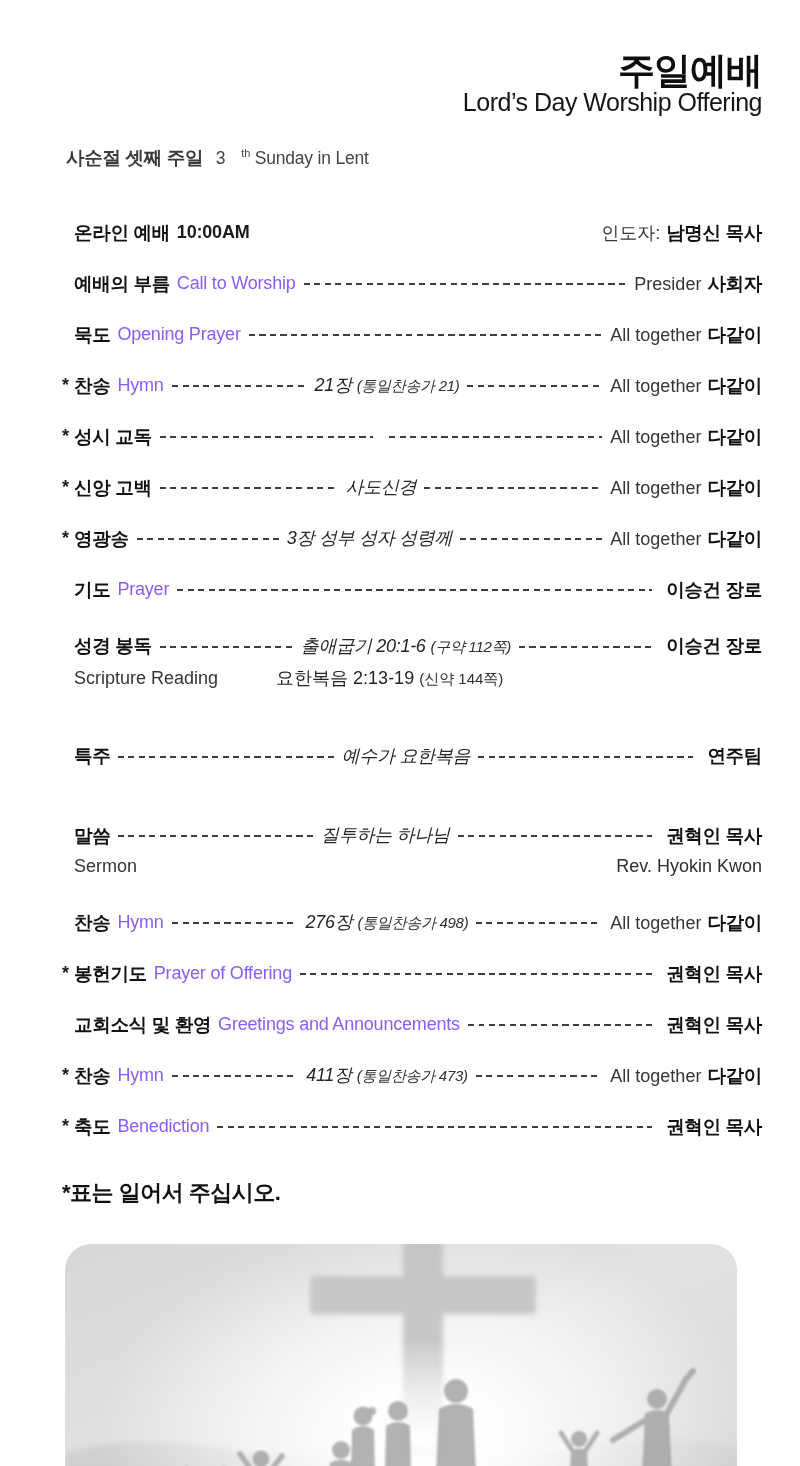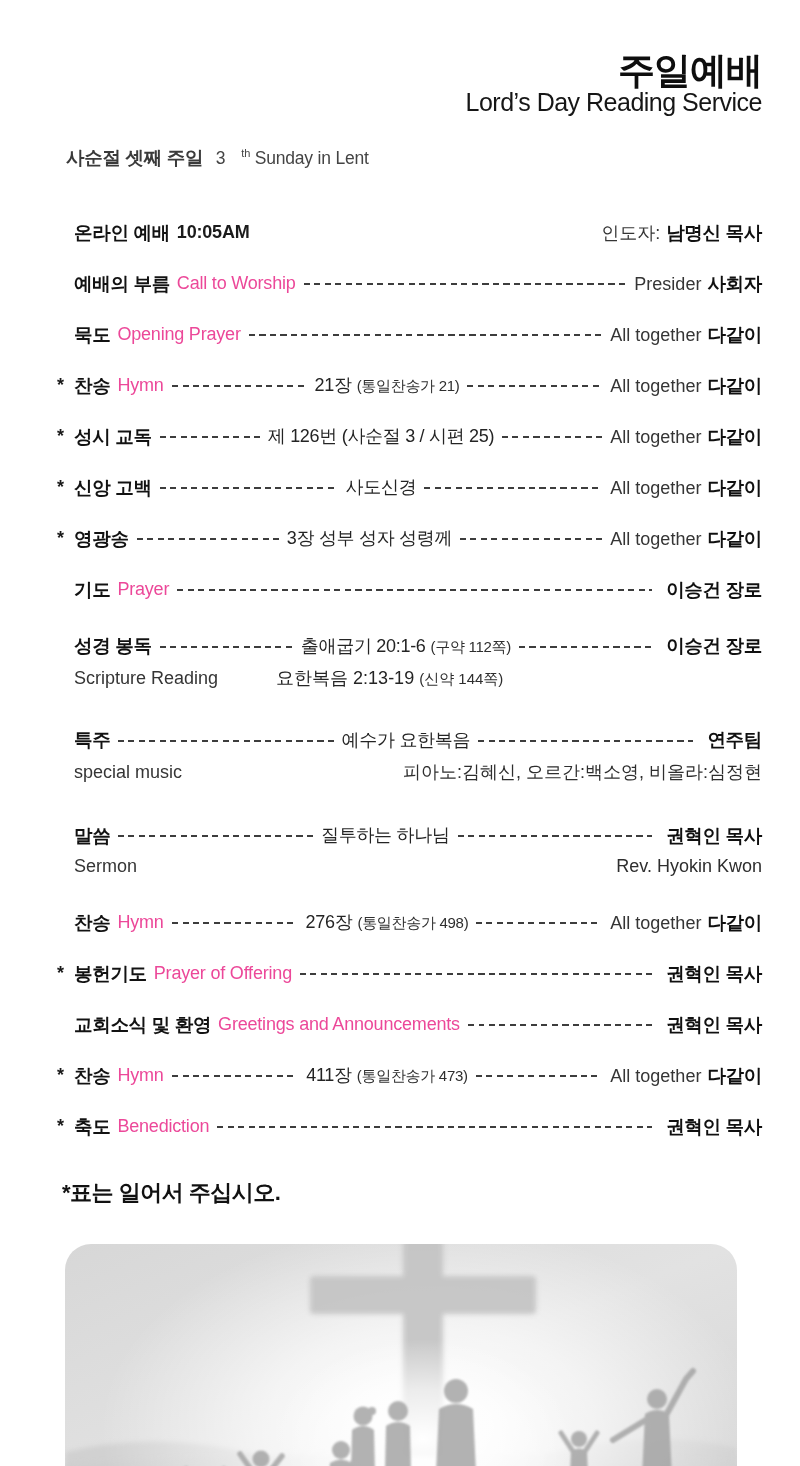--- a/index.html
+++ b/index.html
@@ -17,29 +17,29 @@
   .title-eng{font-size:25px;font-weight:500;color:#161616;margin-left:12px;line-height:1.1;padding-bottom:2px;letter-spacing:-0.5px;}
   .title-rule{flex:1;height:3px;background:#111;margin-left:20px;margin-bottom:13px;min-width:60px;}
   .subtitle{margin-top:13px;font-size:17.5px;color:#3c3c3c;letter-spacing:-0.2px;}
   .subtitle .kor{color:#3a3a3a;}
   .subtitle .eng{margin-left:8px;color:#444;}
   .subtitle sup{font-size:11px;padding-left:16px;}
 
   
   .program{margin:37px 38px 0 57px;}
   .row{min-height:51px;display:flex;flex-direction:column;justify-content:center;}
-  .line{display:flex;align-items:center;white-space:nowrap;font-size:18px;}
+  .line{display:flex;align-items:center;white-space:nowrap;font-size:18px;text-align:center;}
   .star{width:17px;font-size:18px;font-weight:700;color:#1a1a1a;flex:0 0 17px;}
   .kor{font-weight:700;color:#121212;font-size:18.5px;letter-spacing:-0.3px;}
-  .eng{font-weight:400;color:#ec4899;margin-left:7px;letter-spacing:-0.2px;}
+  .eng{font-weight:400;color:#8b5cf6;margin-left:7px;letter-spacing:-0.2px;}
   .eng.strong{font-weight:600;color:#1b1b1b;}
   .dashes{flex:1;height:2px;align-self:center;margin:2px 8px 0 8px;min-width:18px;
     background:repeating-linear-gradient(90deg,#3d3d3d 0px,#3d3d3d 6px,transparent 6px,transparent 10.5px);}
   .spacer{flex:1;}
-  .center{color:#242424;letter-spacing:-0.3px;}
+  .center{color:#242424;letter-spacing:-0.3px;font-style:italic;}
   .small{font-size:15px;color:#2e2e2e;margin-left:5px;}
   .right{margin-left:0;}
   .r-plain{color:#353535;}
   .r-bold{font-weight:700;color:#101010;font-size:18.5px;margin-left:6px;letter-spacing:-0.3px;margin-top:9px;}
   .sub{display:flex;align-items:center;white-space:nowrap;font-size:18px;margin-top:8px;padding-left:17px;text-align:center;}
   .sub .s-left{color:#353535;}
   .sub .s-mid{margin-left:58px;color:#242424;}
   .sub .s-right{margin-left:auto;color:#2e2e2e;}
   .row.has-sub{min-height:82px;padding:6px 0;}
 
@@ -54,35 +54,35 @@
     background:linear-gradient(to bottom,rgba(255,255,255,.55) 0%,rgba(255,255,255,.9) 60%,#fff 100%);}
 </style>
 </head>
 <body>
 
 <div class="page">
 
   <div class="header">
     <div class="title-row">
       <span class="title-kor">주일예배</span>
-      <span class="title-eng">Lord’s Day Reading Service</span>
+      <span class="title-eng">Lord’s Day Worship Offering</span>
       <div class="title-rule"></div>
     </div>
     <div class="subtitle">
       <span class="kor">사순절 셋째 주일</span>
       <span class="eng"><span>3</span><sup>th</sup> <span>Sunday in Lent</span></span>
     </div>
   </div>
 
   <div class="program">
       <div class="row">
         <div class="line">
           <span class="star"></span>
           <span class="kor">온라인 예배</span>
-          <span class="eng strong">10:05AM</span>
+          <span class="eng strong">10:00AM</span>
           <div class="spacer"></div>
           <span class="right"><span class="r-plain">인도자:</span><span class="r-bold">남명신 목사</span></span>
         </div>
       </div>
       <div class="row">
         <div class="line">
           <span class="star"></span>
           <span class="kor">예배의 부름</span>
           <span class="eng">Call to Worship</span>
           <div class="dashes"></div>
@@ -107,21 +107,20 @@
           <span class="center">21장<span class="small">(통일찬송가 21)</span></span>
           <div class="dashes"></div>
           <span class="right"><span class="r-plain">All together</span><span class="r-bold">다같이</span></span>
         </div>
       </div>
       <div class="row">
         <div class="line">
           <span class="star">*</span>
           <span class="kor">성시 교독</span>
           <div class="dashes"></div>
-          <span class="center">제 126번 (사순절 3 / 시편 25)</span>
           <div class="dashes"></div>
           <span class="right"><span class="r-plain">All together</span><span class="r-bold">다같이</span></span>
         </div>
       </div>
       <div class="row">
         <div class="line">
           <span class="star">*</span>
           <span class="kor">신앙 고백</span>
           <div class="dashes"></div>
           <span class="center">사도신경</span>
@@ -163,24 +162,20 @@
         </div>
       </div>
       <div class="row has-sub">
         <div class="line">
           <span class="star"></span>
           <span class="kor">특주</span>
           <div class="dashes"></div>
           <span class="center">예수가 요한복음</span>
           <div class="dashes"></div>
           <span class="right"><span class="r-bold">연주팀</span></span>
-        </div>
-        <div class="sub">
-          <span class="s-left">special music</span>
-          <span class="s-right">피아노:김혜신, 오르간:백소영, 비올라:심정현</span>
         </div>
       </div>
       <div class="row has-sub">
         <div class="line">
           <span class="star"></span>
           <span class="kor">말씀</span>
           <div class="dashes"></div>
           <span class="center">질투하는 하나님</span>
           <div class="dashes"></div>
           <span class="right"><span class="r-bold">권혁인 목사</span></span>

